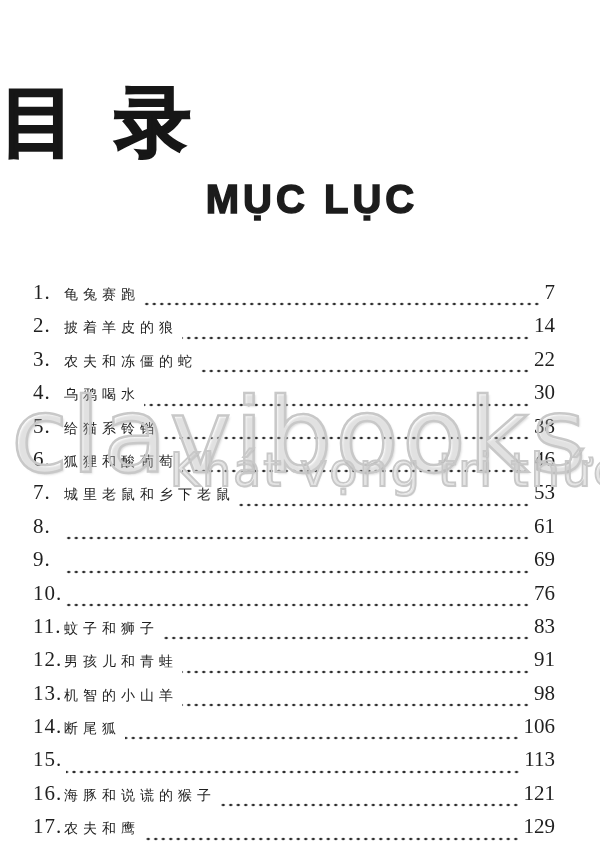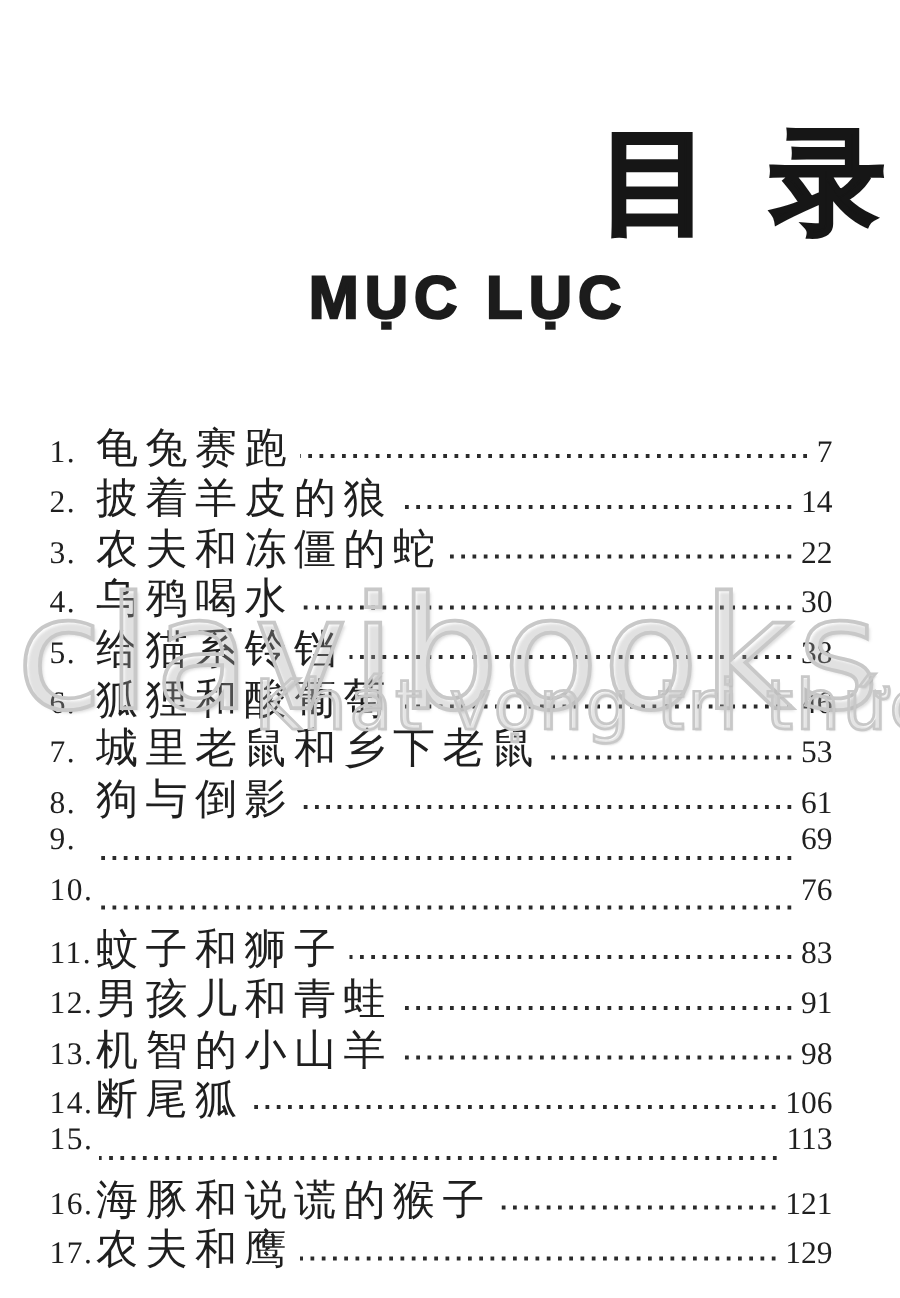--- a/index.html
+++ b/index.html
@@ -16,21 +16,21 @@
     font-family: "Liberation Serif", "DejaVu Serif", serif;
     color: var(--text, #1f1f1f);
   }
 
   
   .title-cn {
     position: absolute;
     top: 82px;
     left: 0;
     width: 100%;
-    text-align: right;
+    text-align: left;
     font-size: 76px;
     line-height: 80px;
     font-weight: 900;
     letter-spacing: 10px;
     color: #161616;
     -webkit-text-stroke: 2px #161616;
     font-family: "Liberation Serif", "DejaVu Serif", serif;
     white-space: nowrap;
   }
   .title-vi {
@@ -96,21 +96,21 @@
   }
   .toc-num {
     flex: 0 0 auto;
     min-width: 31px;
     font-size: 21px;
     letter-spacing: 1px;
     font-family: "Liberation Serif", "DejaVu Serif", serif;
   }
   .toc-title {
     flex: 0 0 auto;
-    font-size: 28px;
+    font-size: 14px;
     letter-spacing: 5px;
     font-weight: 500;
     padding-right: 2px;
     font-family: "Liberation Serif", "DejaVu Serif", serif;
     white-space: nowrap;
   }
   .toc-dots {
     flex: 1 1 auto;
     align-self: flex-end;
     height: 4px;
@@ -185,21 +185,20 @@
 
   <div class="toc-row">
     <span class="toc-num">7.</span>
     <span class="toc-title">城里老鼠和乡下老鼠</span>
     <span class="toc-dots"></span>
     <span class="toc-page">53</span>
   </div>
 
   <div class="toc-row">
     <span class="toc-num">8.</span>
-    <span class="toc-title">狗与倒影</span>
     <span class="toc-dots"></span>
     <span class="toc-page">61</span>
   </div>
 
   <div class="toc-row">
     <span class="toc-num">9.</span>
     <span class="toc-dots"></span>
     <span class="toc-page">69</span>
   </div>
 

